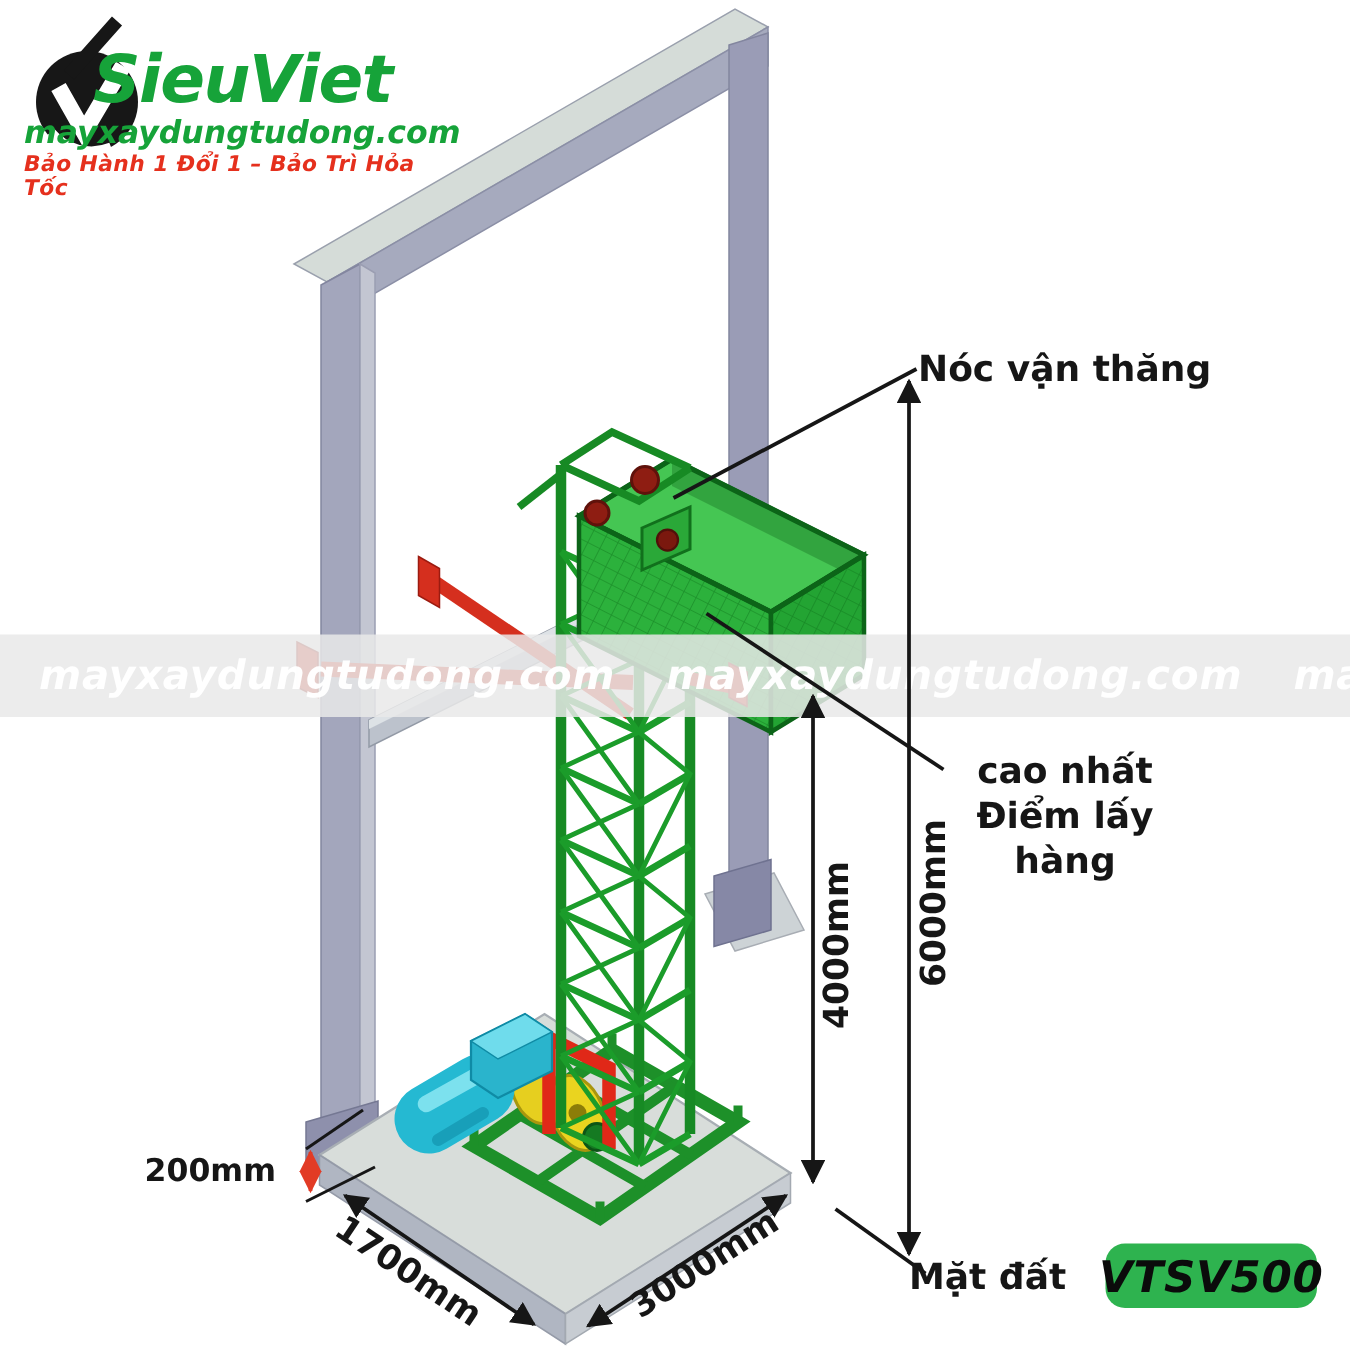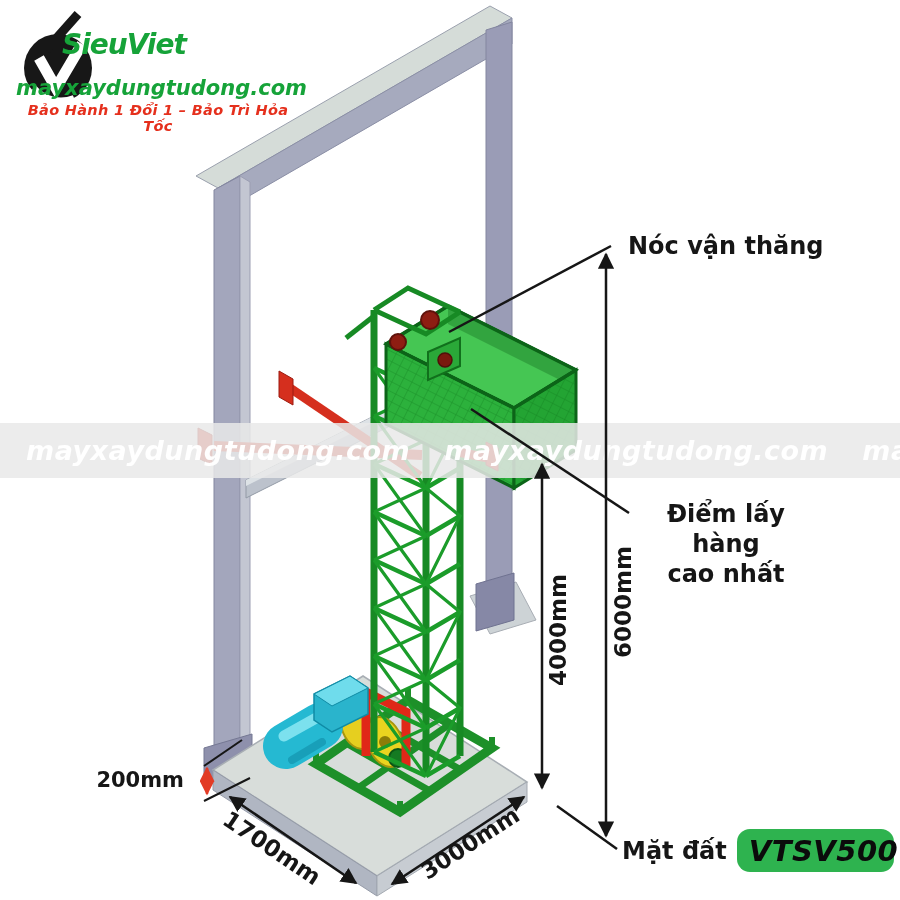--- a/index.html
+++ b/index.html
@@ -6,62 +6,62 @@
   body{
     width:900px;height:900px;position:relative;background:#fff;overflow:hidden;
     font-family:"DejaVu Sans",sans-serif;
   }
   .abs{position:absolute;}
   svg.layer{position:absolute;left:0;top:0;}
 
   
   #logo-block{left:0;top:0;width:300px;height:140px;z-index:5;}
   #logo-name{
-    position:absolute;left:62px;top:28px;font-size:28px;font-weight:800;font-style:italic;
+    position:absolute;left:62px;top:28px;font-size:44px;font-weight:800;font-style:italic;
     color:#16a339;letter-spacing:-1px;
   }
   #logo-site{
     position:absolute;left:16px;top:76px;font-size:21px;font-weight:800;font-style:italic;
     color:#16a339;letter-spacing:0px;
   }
   #logo-tagline{
     position:absolute;left:16px;top:102px;font-size:14.5px;font-weight:700;font-style:italic;
-    color:#e5301d;letter-spacing:0.3px;text-align:center;
+    color:#e5301d;letter-spacing:0.3px;
   }
 
   
   #watermark-band{
     left:0;top:423px;width:900px;height:55px;z-index:3;
     background:rgba(233,233,233,0.85);
     white-space:nowrap;overflow:hidden;line-height:55px;padding-left:26px;box-sizing:border-box;
   }
   #watermark-band span{
     color:rgba(255,255,255,0.97);font-size:27px;font-weight:800;font-style:italic;
     letter-spacing:0.5px;margin-right:34px;
   }
 
   
-  .ann{color:#161616;font-weight:700;font-size:24px;z-index:6;white-space:nowrap;margin-left:16px;}
+  .ann{color:#161616;font-weight:700;font-size:24px;z-index:6;white-space:nowrap;}
   #label-roof{left:612px;top:232px;}
   #label-pickup{left:626px;top:499px;width:168px;text-align:center;line-height:30px;white-space:normal;}
   #label-ground{left:606px;top:837px;}
 
   .dim{color:#161616;font-weight:700;font-size:23px;z-index:6;white-space:nowrap;}
   .dim-rot{transform-origin:center;}
   #dim-6000{left:623px;top:602px;transform:translate(-50%,-50%) rotate(-90deg);}
   #dim-4000{left:558px;top:630px;transform:translate(-50%,-50%) rotate(-90deg);}
   #dim-1700{left:272px;top:848px;transform:translate(-50%,-50%) rotate(34deg);}
   #dim-3000{left:470px;top:843px;transform:translate(-50%,-50%) rotate(-33deg);}
   #dim-200{left:92px;top:768px;width:92px;text-align:right;font-size:21px;}
 
   
   #model-badge{
     left:737px;top:829px;width:141px;height:43px;z-index:6;
     background:#2eb34f;border-radius:13px;
-    display:flex;align-items:center;justify-content:center;padding-left:16px;
+    display:flex;align-items:center;justify-content:center;
   }
   #model-badge span{
     color:#0b0b0b;font-size:29px;font-weight:800;font-style:italic;letter-spacing:0.5px;
   }
 </style>
 </head>
 <body>
 
 <svg class="layer" id="machine-svg" width="900" height="900" viewBox="0 0 900 900" style="z-index:1">
   <defs>
@@ -197,22 +197,22 @@
     <path d="M28,82 A35,35 0 0 0 68,92" stroke="#ffffff" stroke-width="6" fill="none"></path>
     <polyline points="40,44 56,26 72,8" stroke="#171717" stroke-width="9" fill="none"></polyline>
   </svg>
   <div id="logo-name">SieuViet</div>
   <div id="logo-site">mayxaydungtudong.com</div>
   <div id="logo-tagline">Bảo Hành 1 Đổi 1 – Bảo Trì Hỏa Tốc</div>
 </div>
 
 <div class="abs ann" id="label-roof">Nóc vận thăng</div>
 <div class="abs ann" id="label-pickup">
+  <div>cao nhất</div>
   <div>Điểm lấy hàng</div>
-  <div>cao nhất</div>
 </div>
 <div class="abs ann" id="label-ground">Mặt đất</div>
 
 <div class="abs dim dim-rot" id="dim-6000">6000mm</div>
 <div class="abs dim dim-rot" id="dim-4000">4000mm</div>
 <div class="abs dim dim-rot" id="dim-1700">1700mm</div>
 <div class="abs dim dim-rot" id="dim-3000">3000mm</div>
 <div class="abs dim" id="dim-200">200mm</div>
 
 <div class="abs" id="model-badge">

